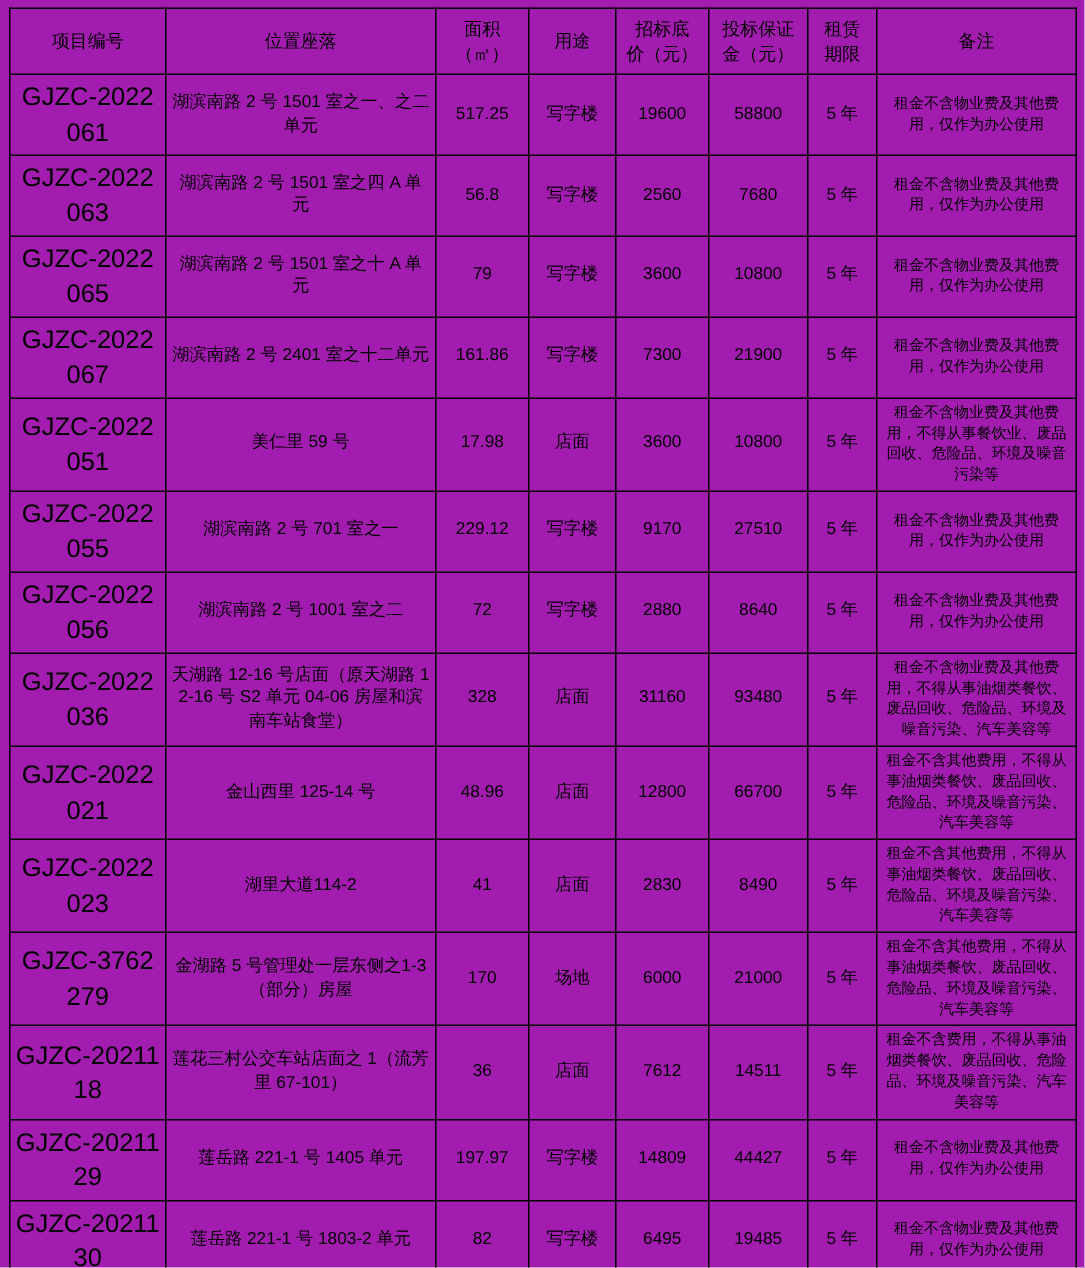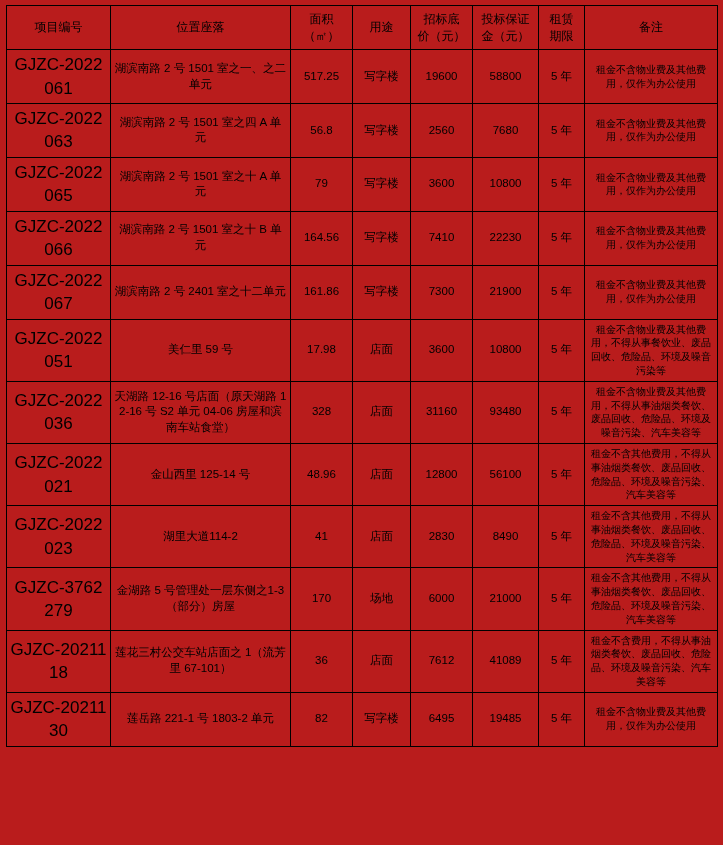--- a/index.html
+++ b/index.html
@@ -8,21 +8,21 @@
     background: #ffffff;
   }
   body {
     font-family: "Liberation Sans", "DejaVu Sans", sans-serif;
     color: #000000;
   }
   #sheet {
     width: 723px;
     height: 845px;
     position: relative;
-    background: #b91c1c;
+    background: #a21caf;
     box-sizing: border-box;
     padding: 5px 6px 6px 6px;
   }
   table.listing {
     border-collapse: collapse;
     width: 711px;
     table-layout: fixed;
     font-size: 11.5px;
   }
   table.listing th,
@@ -117,66 +117,76 @@
           <td class="code">GJZC-2022065</td>
           <td class="addr">湖滨南路 2 号 1501 室之十 A 单元</td>
           <td class="num">79</td>
           <td class="num">写字楼</td>
           <td class="num">3600</td>
           <td class="num">10800</td>
           <td class="num">5 年</td>
           <td class="remark">租金不含物业费及其他费用，仅作为办公使用</td>
         </tr>
         <tr>
-          <td class="code">GJZC-2022066</td>
-          <td class="addr">湖滨南路 2 号 1501 室之十 B 单元</td>
-          <td class="num">164.56</td>
-          <td class="num">写字楼</td>
-          <td class="num">7410</td>
-          <td class="num">22230</td>
-          <td class="num">5 年</td>
-          <td class="remark">租金不含物业费及其他费用，仅作为办公使用</td>
-        </tr>
-        <tr>
           <td class="code">GJZC-2022067</td>
           <td class="addr">湖滨南路 2 号 2401 室之十二单元</td>
           <td class="num">161.86</td>
           <td class="num">写字楼</td>
           <td class="num">7300</td>
           <td class="num">21900</td>
           <td class="num">5 年</td>
           <td class="remark">租金不含物业费及其他费用，仅作为办公使用</td>
         </tr>
         <tr>
           <td class="code">GJZC-2022051</td>
           <td class="addr">美仁里 59 号</td>
           <td class="num">17.98</td>
           <td class="num">店面</td>
           <td class="num">3600</td>
           <td class="num">10800</td>
           <td class="num">5 年</td>
           <td class="remark">租金不含物业费及其他费用，不得从事餐饮业、废品回收、危险品、环境及噪音污染等</td>
         </tr>
         <tr>
+          <td class="code">GJZC-2022055</td>
+          <td class="addr">湖滨南路 2 号 701 室之一</td>
+          <td class="num">229.12</td>
+          <td class="num">写字楼</td>
+          <td class="num">9170</td>
+          <td class="num">27510</td>
+          <td class="num">5 年</td>
+          <td class="remark">租金不含物业费及其他费用，仅作为办公使用</td>
+        </tr>
+        <tr>
+          <td class="code">GJZC-2022056</td>
+          <td class="addr">湖滨南路 2 号 1001 室之二</td>
+          <td class="num">72</td>
+          <td class="num">写字楼</td>
+          <td class="num">2880</td>
+          <td class="num">8640</td>
+          <td class="num">5 年</td>
+          <td class="remark">租金不含物业费及其他费用，仅作为办公使用</td>
+        </tr>
+        <tr>
           <td class="code">GJZC-2022036</td>
           <td class="addr">天湖路 12-16 号店面（原天湖路 12-16 号 S2 单元 04-06 房屋和滨南车站食堂）</td>
           <td class="num">328</td>
           <td class="num">店面</td>
           <td class="num">31160</td>
           <td class="num">93480</td>
           <td class="num">5 年</td>
           <td class="remark">租金不含物业费及其他费用，不得从事油烟类餐饮、废品回收、危险品、环境及噪音污染、汽车美容等</td>
         </tr>
         <tr>
           <td class="code">GJZC-2022021</td>
           <td class="addr">金山西里 125-14 号</td>
           <td class="num">48.96</td>
           <td class="num">店面</td>
           <td class="num">12800</td>
-          <td class="num">56100</td>
+          <td class="num">66700</td>
           <td class="num">5 年</td>
           <td class="remark">租金不含其他费用，不得从事油烟类餐饮、废品回收、危险品、环境及噪音污染、汽车美容等</td>
         </tr>
         <tr>
           <td class="code">GJZC-2022023</td>
           <td class="addr">湖里大道114-2</td>
           <td class="num">41</td>
           <td class="num">店面</td>
           <td class="num">2830</td>
           <td class="num">8490</td>
@@ -192,23 +202,33 @@
           <td class="num">21000</td>
           <td class="num">5 年</td>
           <td class="remark">租金不含其他费用，不得从事油烟类餐饮、废品回收、危险品、环境及噪音污染、汽车美容等</td>
         </tr>
         <tr>
           <td class="code">GJZC-2021118</td>
           <td class="addr">莲花三村公交车站店面之 1（流芳里 67-101）</td>
           <td class="num">36</td>
           <td class="num">店面</td>
           <td class="num">7612</td>
-          <td class="num">41089</td>
+          <td class="num">14511</td>
           <td class="num">5 年</td>
           <td class="remark">租金不含费用，不得从事油烟类餐饮、废品回收、危险品、环境及噪音污染、汽车美容等</td>
+        </tr>
+        <tr>
+          <td class="code">GJZC-2021129</td>
+          <td class="addr">莲岳路 221-1 号 1405 单元</td>
+          <td class="num">197.97</td>
+          <td class="num">写字楼</td>
+          <td class="num">14809</td>
+          <td class="num">44427</td>
+          <td class="num">5 年</td>
+          <td class="remark">租金不含物业费及其他费用，仅作为办公使用</td>
         </tr>
         <tr>
           <td class="code">GJZC-2021130</td>
           <td class="addr">莲岳路 221-1 号 1803-2 单元</td>
           <td class="num">82</td>
           <td class="num">写字楼</td>
           <td class="num">6495</td>
           <td class="num">19485</td>
           <td class="num">5 年</td>
           <td class="remark">租金不含物业费及其他费用，仅作为办公使用</td>

